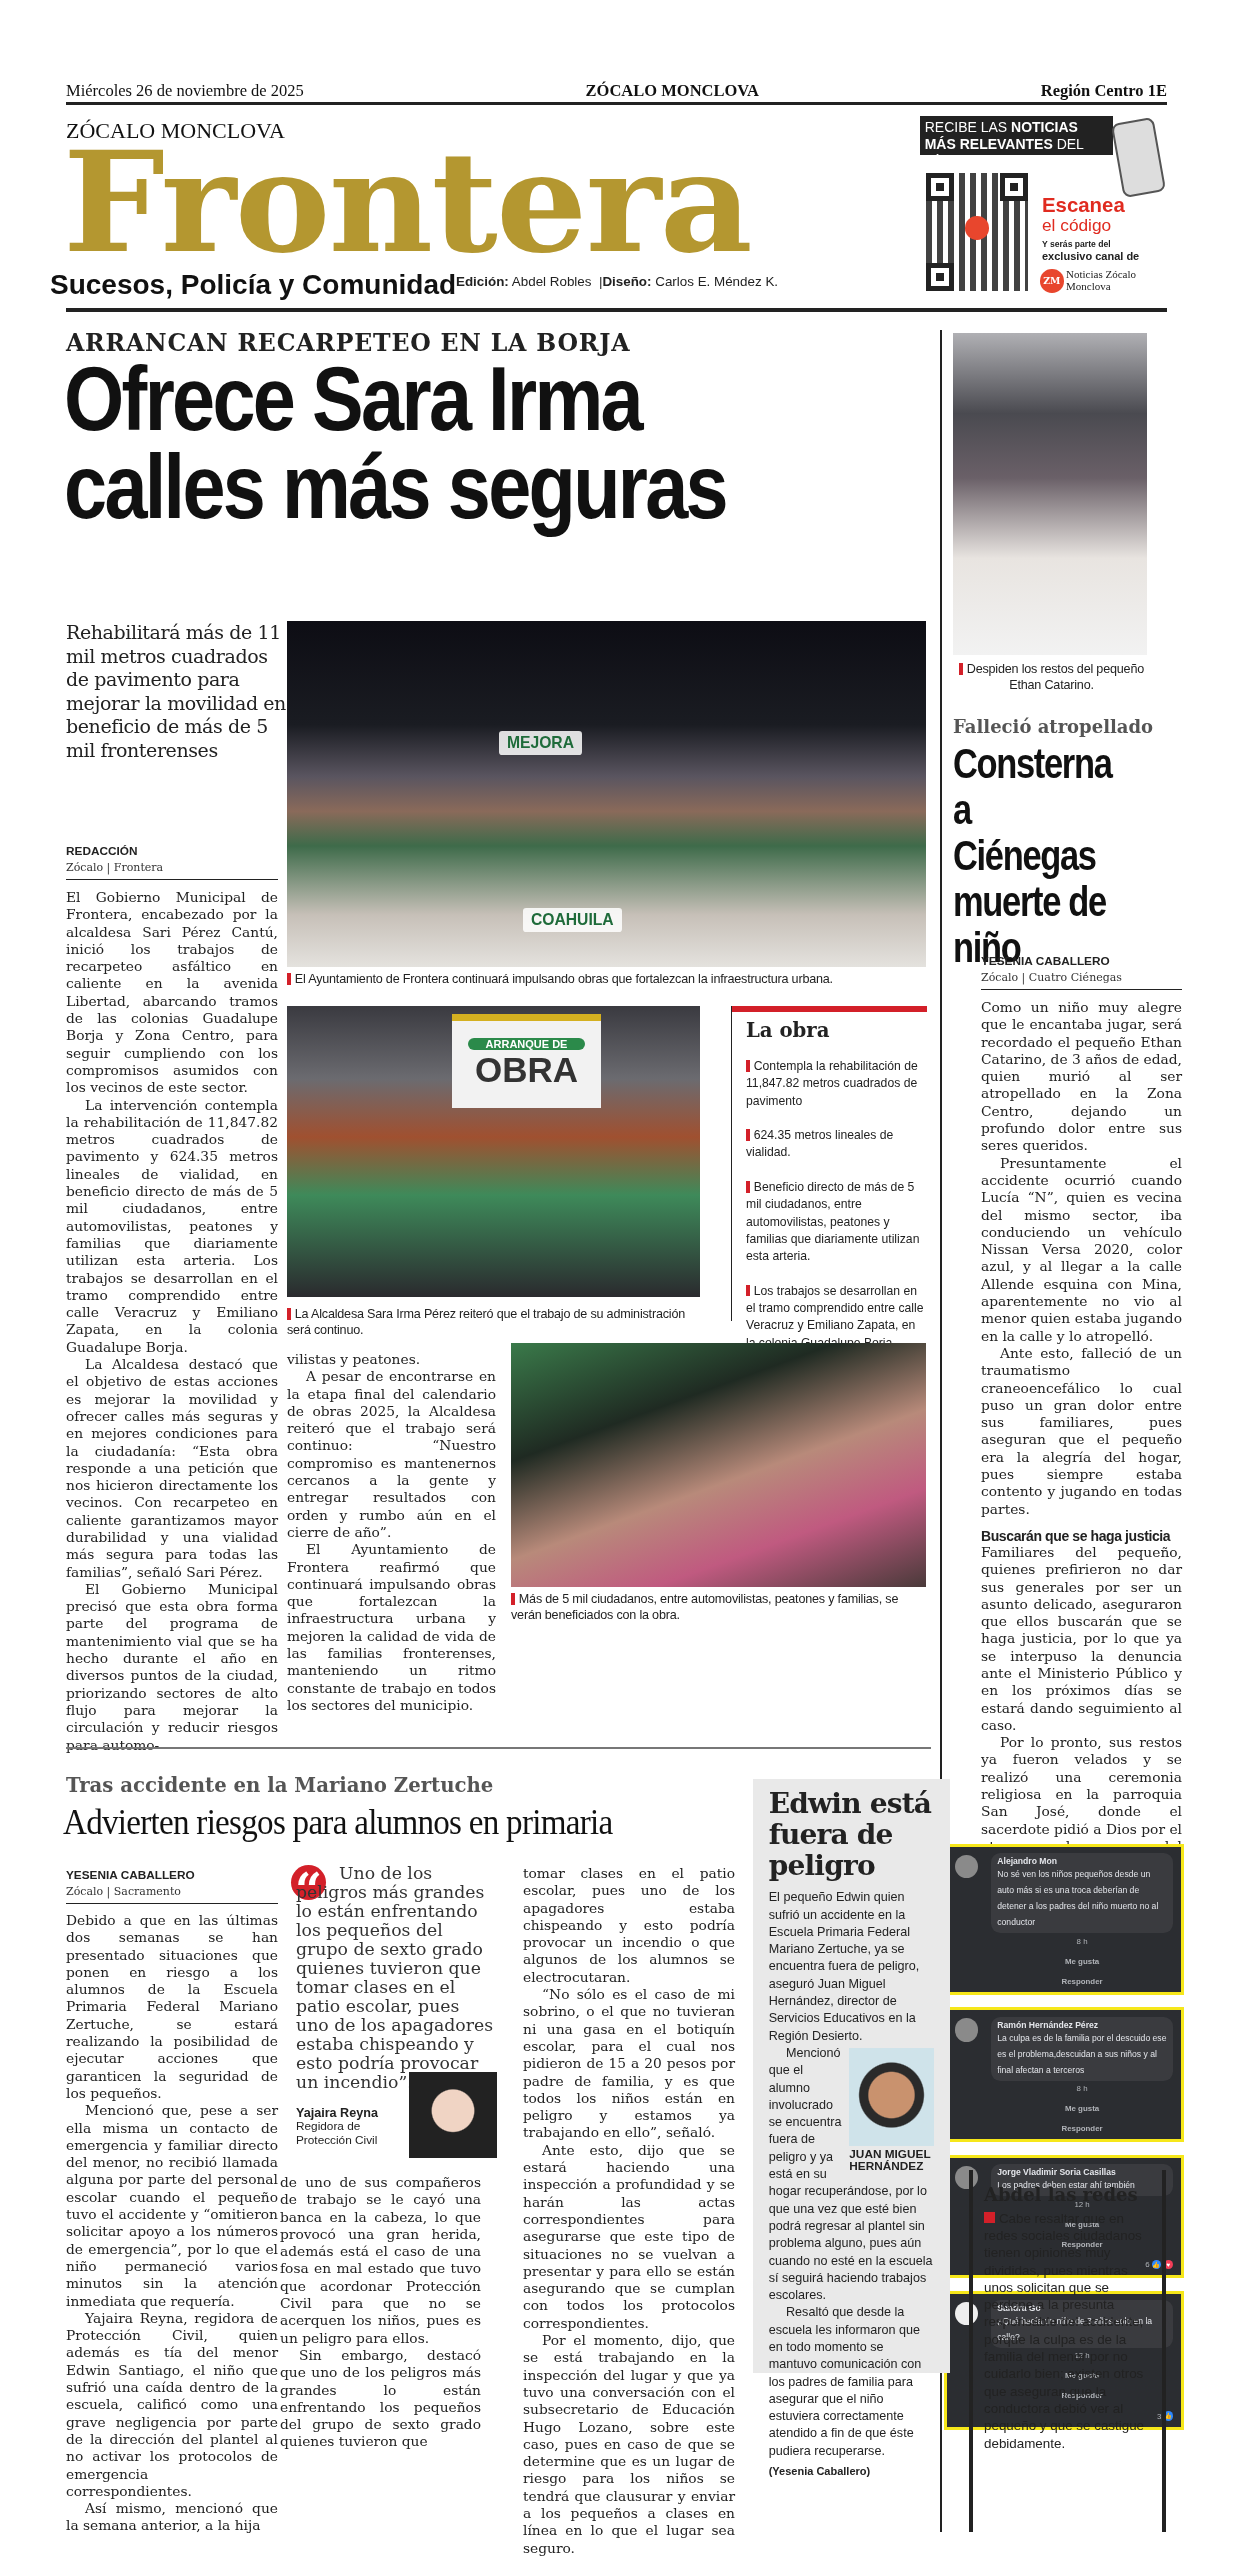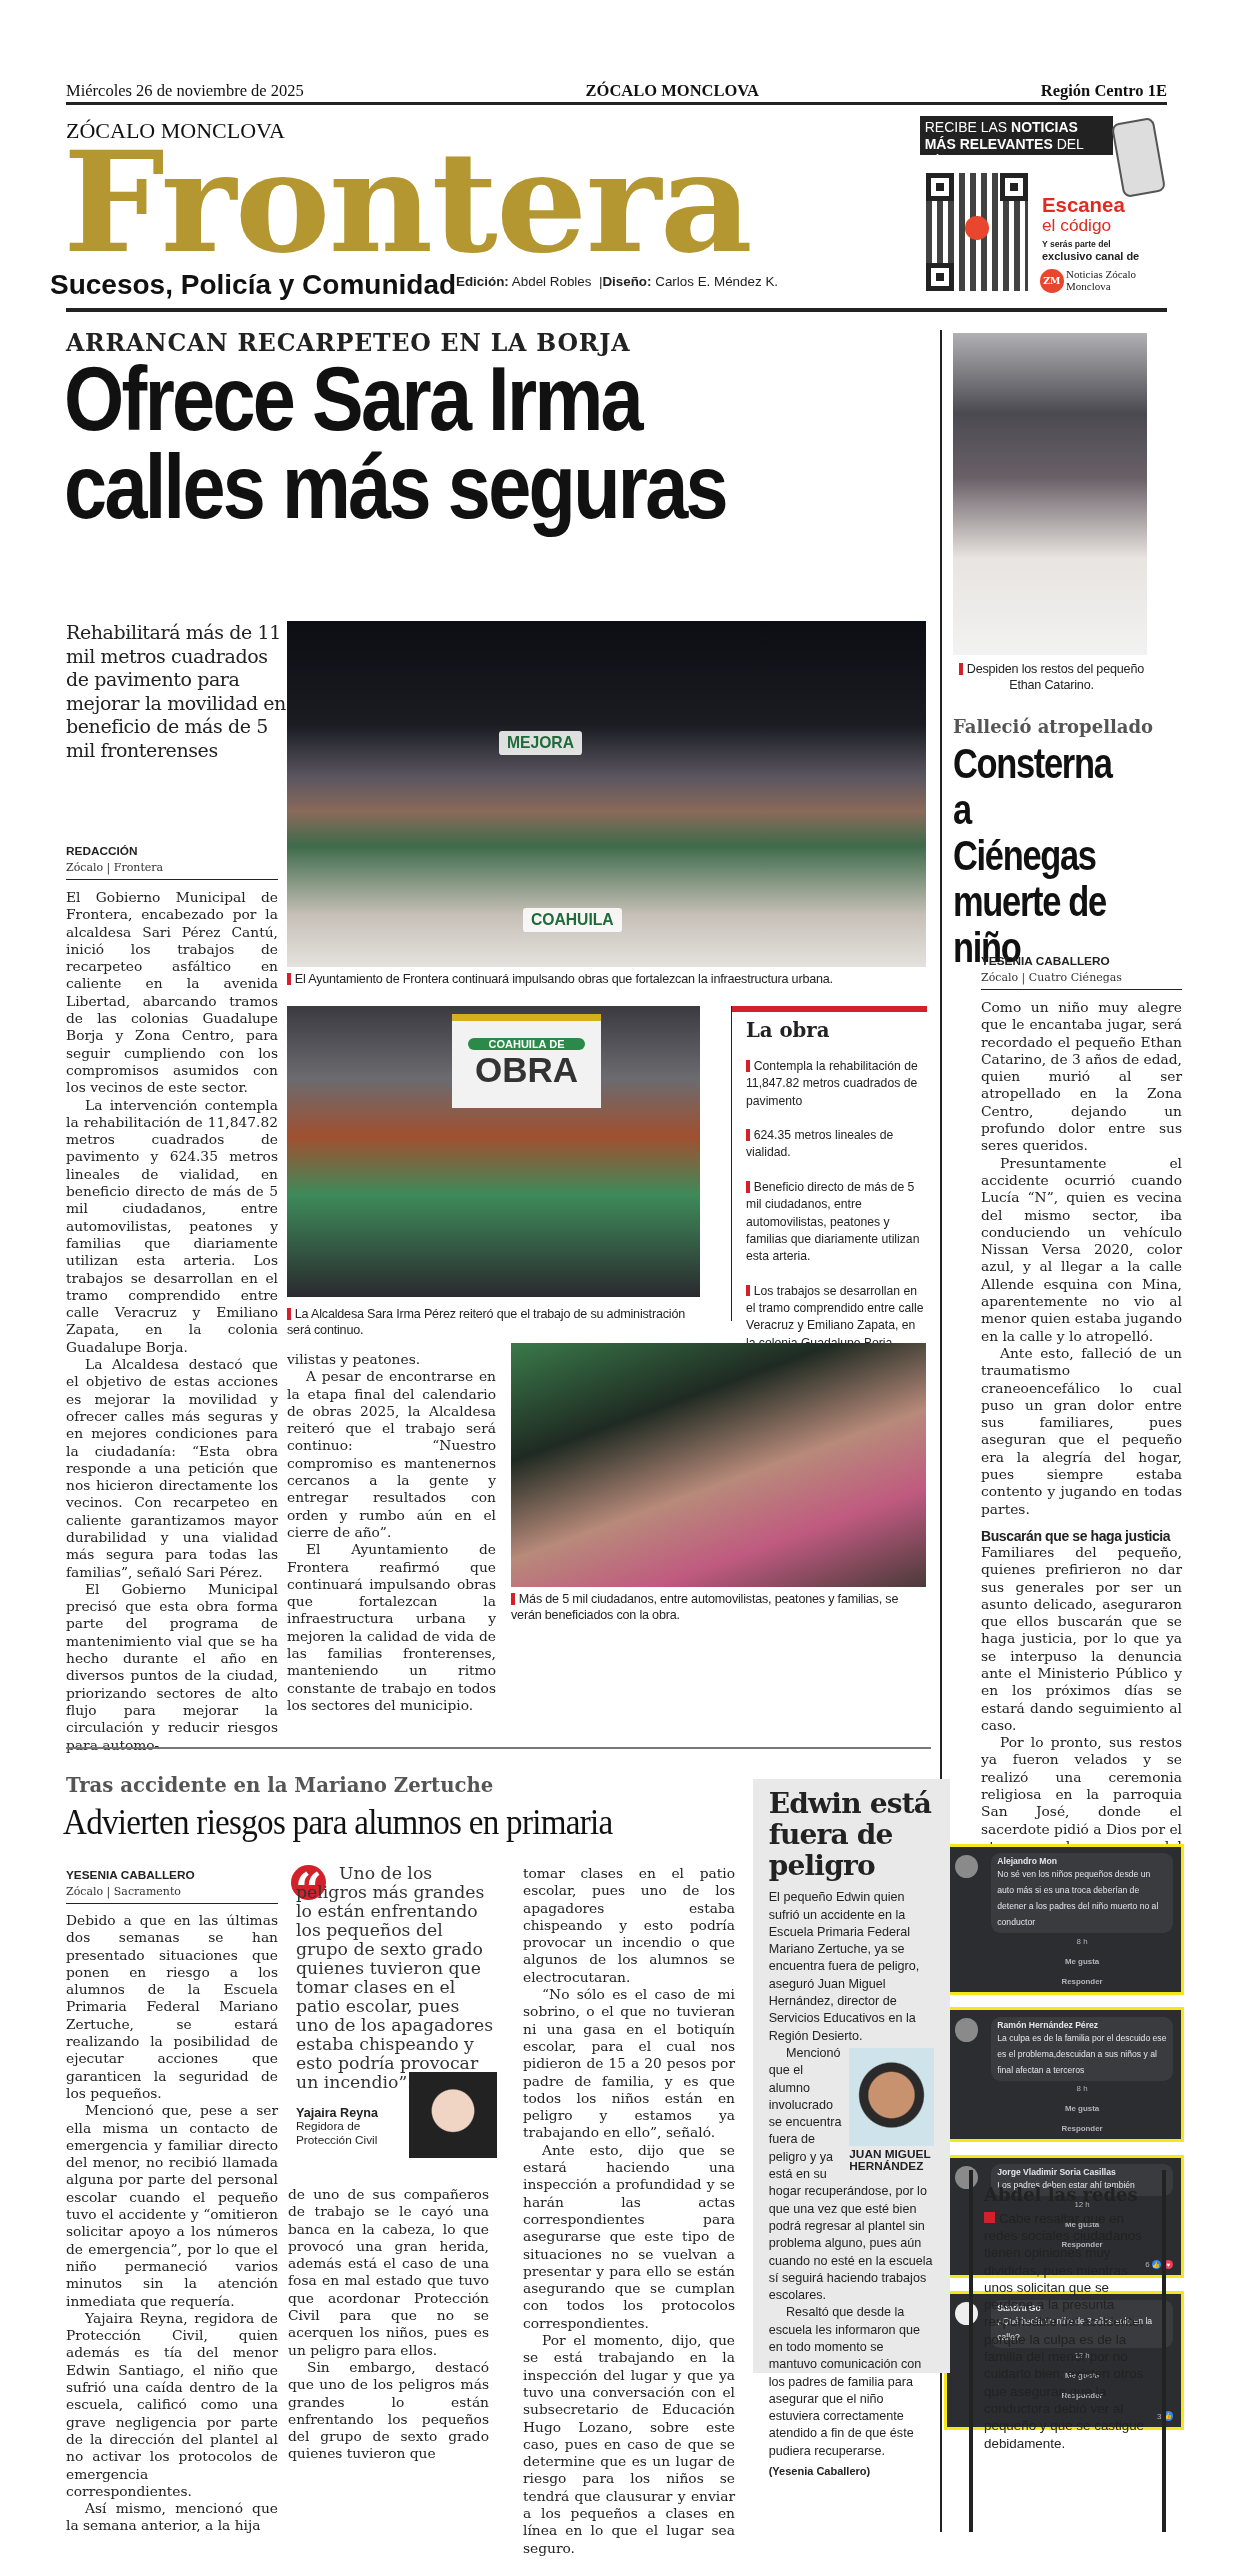--- a/index.html
+++ b/index.html
@@ -183,21 +183,21 @@
 <div class="abs photo photo1">
   <span class="photo-tag" style="left:212px; top:110px;">MEJORA</span>
   <span class="photo-tag" style="left:236px; top:287px; color:#1f6b3a;">COAHUILA</span>
 </div>
 <div class="abs caption" style="left:287px; top:972px; width:639px;">
   <span class="mark"></span><span>El Ayuntamiento de Frontera continuará impulsando obras que fortalezcan la infraestructura urbana.</span>
 </div>
 
 <div class="abs photo photo2">
   <div class="photo-sign">
-    <span style="margin-top:17.3px; font-size:11px; color:#fff; background:#2b8a4a; border-radius:6.3px; margin-left:15.7px; margin-right:15.7px;">COAHUILA DE</span>
+    <span style="margin-top:17.3px; font-size:11px; color:#fff; background:#2b8a4a; border-radius:6.3px; margin-left:15.7px; margin-right:15.7px;">ARRANQUE DE</span>
     <span style="font-size:35px; color:#333;">OBRA</span>
   </div>
 </div>
 <div class="abs caption" style="left:287px; top:1307px; width:413px;">
   <span class="mark"></span><span>La Alcaldesa Sara Irma Pérez reiteró que el trabajo de su administración será continuo.</span>
 </div>
 
 <div class="abs body-text" style="left:287px; top:1351px; width:209px;">
   <p class="first">vilistas y peatones.</p>
   <p>A pesar de encontrarse en la etapa final del calendario de obras 2025, la Alcaldesa reiteró que el trabajo será continuo: “Nuestro compromiso es mantenernos cercanos a la gente y entregar resultados con orden y rumbo aún en el cierre de año”.</p>
@@ -327,21 +327,21 @@
 <div class="abs quote-mark">“</div>
 <div class="abs pull">
   <div style="text-indent:43px;">Uno de los peligros más grandes lo están enfrentando los pequeños del grupo de sexto grado quienes tuvieron que tomar clases en el patio escolar, pues uno de los apagadores estaba chispeando y esto podría provocar un incendio”.</div>
 </div>
 <div class="abs pull-who">
   <b>Yajaira Reyna</b><br>
   <span>Regidora de Protección Civil</span>
 </div>
 <div class="abs pull-photo"></div>
 
-<div class="abs body-text" style="left:288px; top:2174px; width:201px;margin-top:12px;">
+<div class="abs body-text" style="left:280px; top:2174px; width:201px;">
   <p class="first">de uno de sus compañeros de trabajo se le cayó una banca en la cabeza, lo que provocó una gran herida, además está el caso de una fosa en mal estado que tuvo que acordonar Protección Civil para que no se acerquen los niños, pues es un peligro para ellos.</p>
   <p>Sin embargo, destacó que uno de los peligros más grandes lo están enfrentando los pequeños del grupo de sexto grado quienes tuvieron que</p>
 </div>
 <div class="abs body-text" style="left:523px; top:1865px; width:212px;">
   <p class="first">tomar clases en el patio escolar, pues uno de los apagadores estaba chispeando y esto podría provocar un incendio o que algunos de los alumnos se electrocutaran.</p>
   <p>“No sólo es el caso de mi sobrino, o el que no tuvieran ni una gasa en el botiquín escolar, para el cual nos pidieron de 15 a 20 pesos por padre de familia, y es que todos los niños están en peligro y estamos ya trabajando en ello”, señaló.</p>
   <p>Ante esto, dijo que se estará haciendo una inspección a profundidad y se harán las actas correspondientes para asegurarse que este tipo de situaciones no se vuelvan a presentar y para ello se están asegurando que se cumplan con todos los protocolos correspondientes.</p>
   <p>Por el momento, dijo, que se está trabajando en la inspección del lugar y que ya tuvo una conversación con el subsecretario de Educación Hugo Lozano, sobre este caso, pues en caso de que se determine que es un lugar de riesgo para los niños se tendrá que clausurar y enviar a los pequeños a clases en línea en lo que el lugar sea seguro.</p>
 </div>
 

